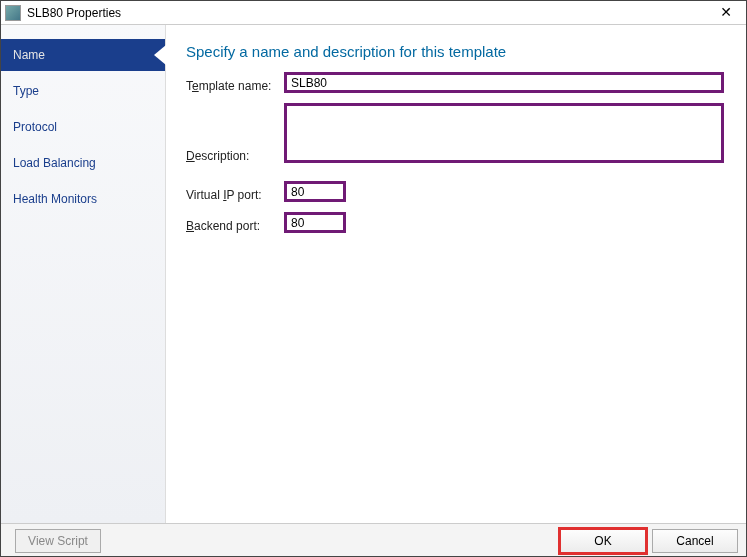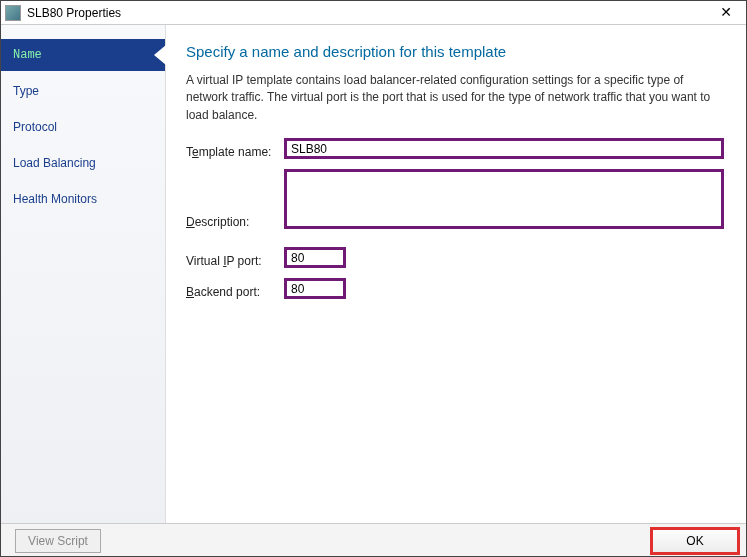--- a/index.html
+++ b/index.html
@@ -54,22 +54,21 @@
     height: 32px;
     line-height: 32px;
     padding-left: 12px;
     color: #1a3e8c;
     cursor: default;
     position: relative;
     margin-bottom: 4px;
   }
   .navitem.selected {
     background: #1a3e8c;
-    color: #86efac;
-    font-family: Liberation Mono, monospace;
+    color: #e5e5e5;
   }
   .navitem.selected::after {
     content: "";
     position: absolute;
     right: -1px;
     top: 50%;
     margin-top: -10px;
     width: 0; height: 0;
     border-top: 10px solid transparent;
     border-bottom: 10px solid transparent;
@@ -169,21 +168,20 @@
     <div class="navitem">
       <span>Load Balancing</span>
     </div>
     <div class="navitem">
       <span>Health Monitors</span>
     </div>
   </div>
 
   <div class="content">
     <div class="heading">Specify a name and description for this template</div>
-    <div class="desctext">A virtual IP template contains load balancer-related configuration settings for a specific type of network traffic. The virtual port is the port that is used for the type of network traffic that you want to load balance.</div>
 
     <div class="form-row">
       <div class="lbl">
         <span>T</span><span class="ul">e</span><span>mplate name:</span>
       </div>
       <input type="text" class="txt wide" value="SLB80" style="">
     </div>
 
     <div class="form-row">
       <div class="lbl">
@@ -207,13 +205,14 @@
       </div>
       <input type="text" class="txt small" value="80" style="">
     </div>
   </div>
 </div>
 
 <div class="footer">
   <button class="btn disabled">View Script</button>
   <div class="spacer"></div>
   <button class="btn highlight">OK</button>
+  <button class="btn">Cancel</button>
 </div>
 
 </body></html>

